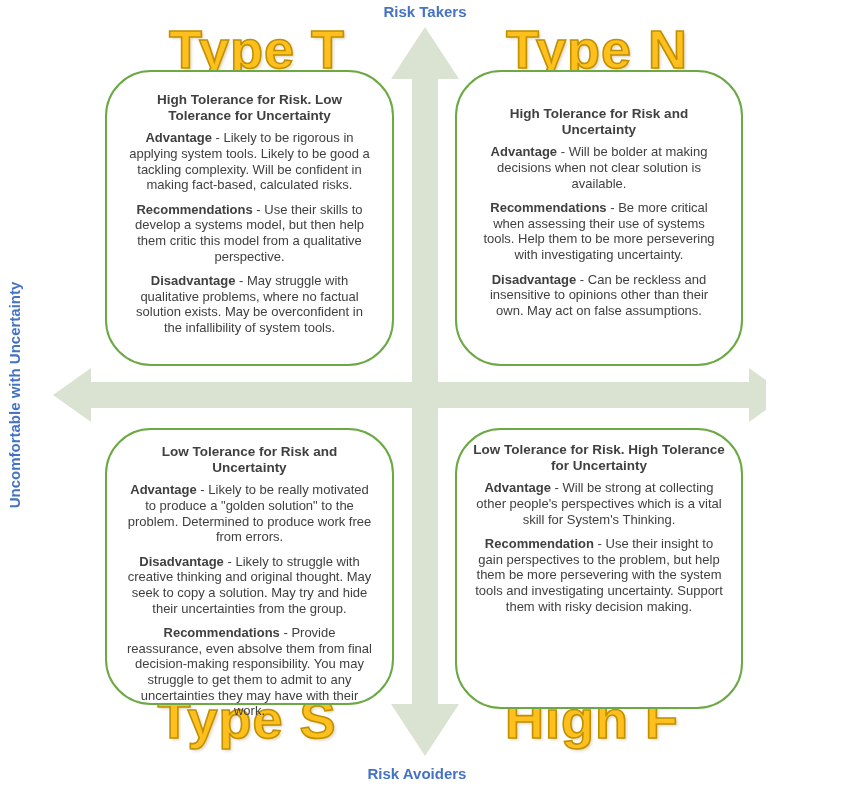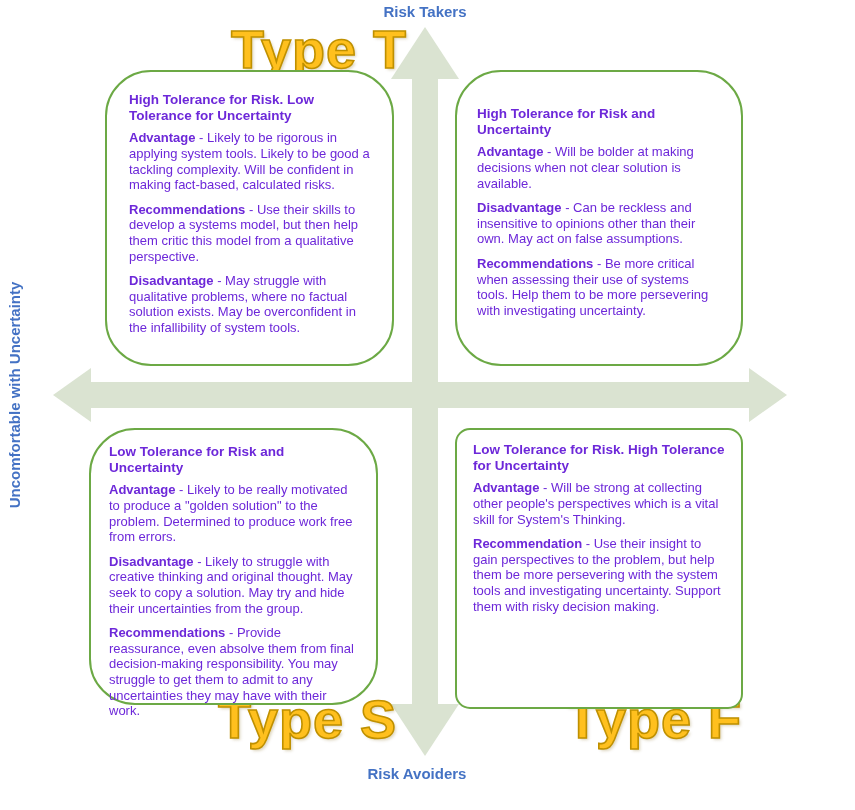--- a/index.html
+++ b/index.html
@@ -1,19 +1,18 @@
 <!DOCTYPE html>
 <html><head>
 <meta charset="utf-8">
 <style>
   html,body{margin:0;padding:0;background:#fff;}
   #stage{
     position:relative;width:766px;height:810px;background:#fff;overflow:hidden;
     font-family:"Liberation Sans",sans-serif;
-    padding-left:32px;
   }
   
   .shaft{position:absolute;background:#DAE3D1;}
   #v-shaft{left:412px;top:78px;width:26px;height:627px;}
   #h-shaft{left:88px;top:382px;width:662px;height:26px;}
   .head{position:absolute;width:0;height:0;}
   #head-up{left:391px;top:27px;border-left:34px solid transparent;border-right:34px solid transparent;border-bottom:52px solid #DAE3D1;}
   #head-down{left:391px;top:704px;border-left:34px solid transparent;border-right:34px solid transparent;border-top:52px solid #DAE3D1;}
   #head-left{left:53px;top:368px;border-top:27px solid transparent;border-bottom:27px solid transparent;border-right:38px solid #DAE3D1;}
   #head-right{left:749px;top:368px;border-top:27px solid transparent;border-bottom:27px solid transparent;border-left:38px solid #DAE3D1;}
@@ -21,38 +20,38 @@
   .axis-label{
     position:absolute;color:#4472C4;font-weight:bold;font-size:15px;
     text-align:center;white-space:nowrap;
   }
   #axis-top{left:325px;top:3px;width:200px;}
   #axis-bottom{left:317px;top:765px;width:200px;}
   #axis-left{left:-114px;top:385px;width:260px;height:20px;transform:rotate(-90deg);}
   #axis-right{left:680px;top:386px;width:260px;height:20px;transform:rotate(-90deg);}
   
   .type-title{
-    position:absolute;font-size:54px;font-weight:bold;text-align:right;
+    position:absolute;font-size:54px;font-weight:bold;text-align:center;
     color:#FFC01E;-webkit-text-stroke:1.6px #BF9000;
     text-shadow:2px 2px 3px rgba(120,90,0,0.25);
     letter-spacing:1px;line-height:1;
   }
   #title-t{left:107px;top:22px;width:300px;}
   #title-n{left:447px;top:22px;width:300px;}
   #title-s{left:97px;top:692px;width:300px;}
   #title-f{left:442px;top:692px;width:300px;}
   
   .qbox{
     position:absolute;border:2px solid #6CA945;border-radius:46px;
-    background:#fff;box-sizing:border-box;color:#6d28d9;
+    background:#fff;box-sizing:border-box;text-align:center;color:#404040;
   }
   #box-t{left:105px;top:70px;width:289px;height:296px;padding:20px 22px;}
   #box-n{left:455px;top:70px;width:288px;height:296px;padding:34px 20px;}
-  #box-s{left:89px;top:428px;width:289px;height:277px;padding:14px 18px;}
-  #box-f{left:455px;top:428px;width:288px;height:281px;padding:12px 16px;border-radius:15px;}
+  #box-s{left:105px;top:428px;width:289px;height:277px;padding:14px 18px;}
+  #box-f{left:455px;top:428px;width:288px;height:281px;padding:12px 16px;}
   .qbox h3{margin:0 0 6px 0;font-size:13.5px;line-height:1.2;font-weight:bold;}
   .qbox p{margin:0 0 9px 0;font-size:13px;line-height:1.2;}
   .qbox p b{font-weight:bold;margin-top:9px;}
 </style>
 </head>
 <body>
 
 <div id="stage">
 
   <div class="shaft" id="v-shaft"></div>
@@ -61,35 +60,36 @@
   <div class="head" id="head-down"></div>
   <div class="head" id="head-left"></div>
   <div class="head" id="head-right"></div>
 
   <div class="axis-label" id="axis-top">Risk Takers</div>
   <div class="axis-label" id="axis-bottom">Risk Avoiders</div>
   <div class="axis-label" id="axis-left">Uncomfortable with Uncertainty</div>
   <div class="axis-label" id="axis-right">Comfortable with Uncertainty</div>
 
   <div class="type-title" id="title-t">Type T</div>
+  <div class="type-title" id="title-n">Type N</div>
   <div class="type-title" id="title-s">Type S</div>
-  <div class="type-title" id="title-f">Type F</div>
+  <div class="type-title" id="title-f">High F</div>
 
   <div class="qbox" id="box-t">
     <h3>High Tolerance for Risk. Low Tolerance for Uncertainty</h3>
     <p><b>Advantage</b> <span>- Likely to be rigorous in applying system tools.  Likely to be good a tackling complexity.  Will be confident in making fact-based, calculated risks.</span></p>
     <p><b>Recommendations</b> <span>- Use their skills to develop a systems model, but then help them critic this model from a qualitative perspective.</span></p>
     <p><b>Disadvantage</b> <span>- May struggle with qualitative problems, where no factual solution exists.  May be overconfident in the infallibility of system tools.</span></p>
   </div>
 
   <div class="qbox" id="box-n">
     <h3>High Tolerance for Risk and Uncertainty</h3>
     <p><b>Advantage</b> <span>- Will be bolder at making decisions when not clear solution is available.</span></p>
+    <p><b>Recommendations</b> <span>- Be more critical when assessing their use of systems tools.  Help them to be more persevering with investigating uncertainty.</span></p>
     <p><b>Disadvantage</b> <span>- Can be reckless and insensitive to opinions other than their own.  May act on false assumptions.</span></p>
-    <p><b>Recommendations</b> <span>- Be more critical when assessing their use of systems tools.  Help them to be more persevering with investigating uncertainty.</span></p>
   </div>
 
   <div class="qbox" id="box-s">
     <h3>Low Tolerance for Risk and Uncertainty</h3>
     <p><b>Advantage</b> <span>- Likely to be really motivated to produce a "golden solution" to the problem.  Determined to produce work free from errors.</span></p>
     <p><b>Disadvantage</b> <span>- Likely to struggle with creative thinking and original thought.  May seek to copy a solution.  May try and hide their uncertainties from the group.</span></p>
     <p><b>Recommendations</b> <span>- Provide reassurance, even absolve them from final decision-making responsibility.  You may struggle to get them to admit to any uncertainties they may have with their work.</span></p>
   </div>
 
   <div class="qbox" id="box-f">

